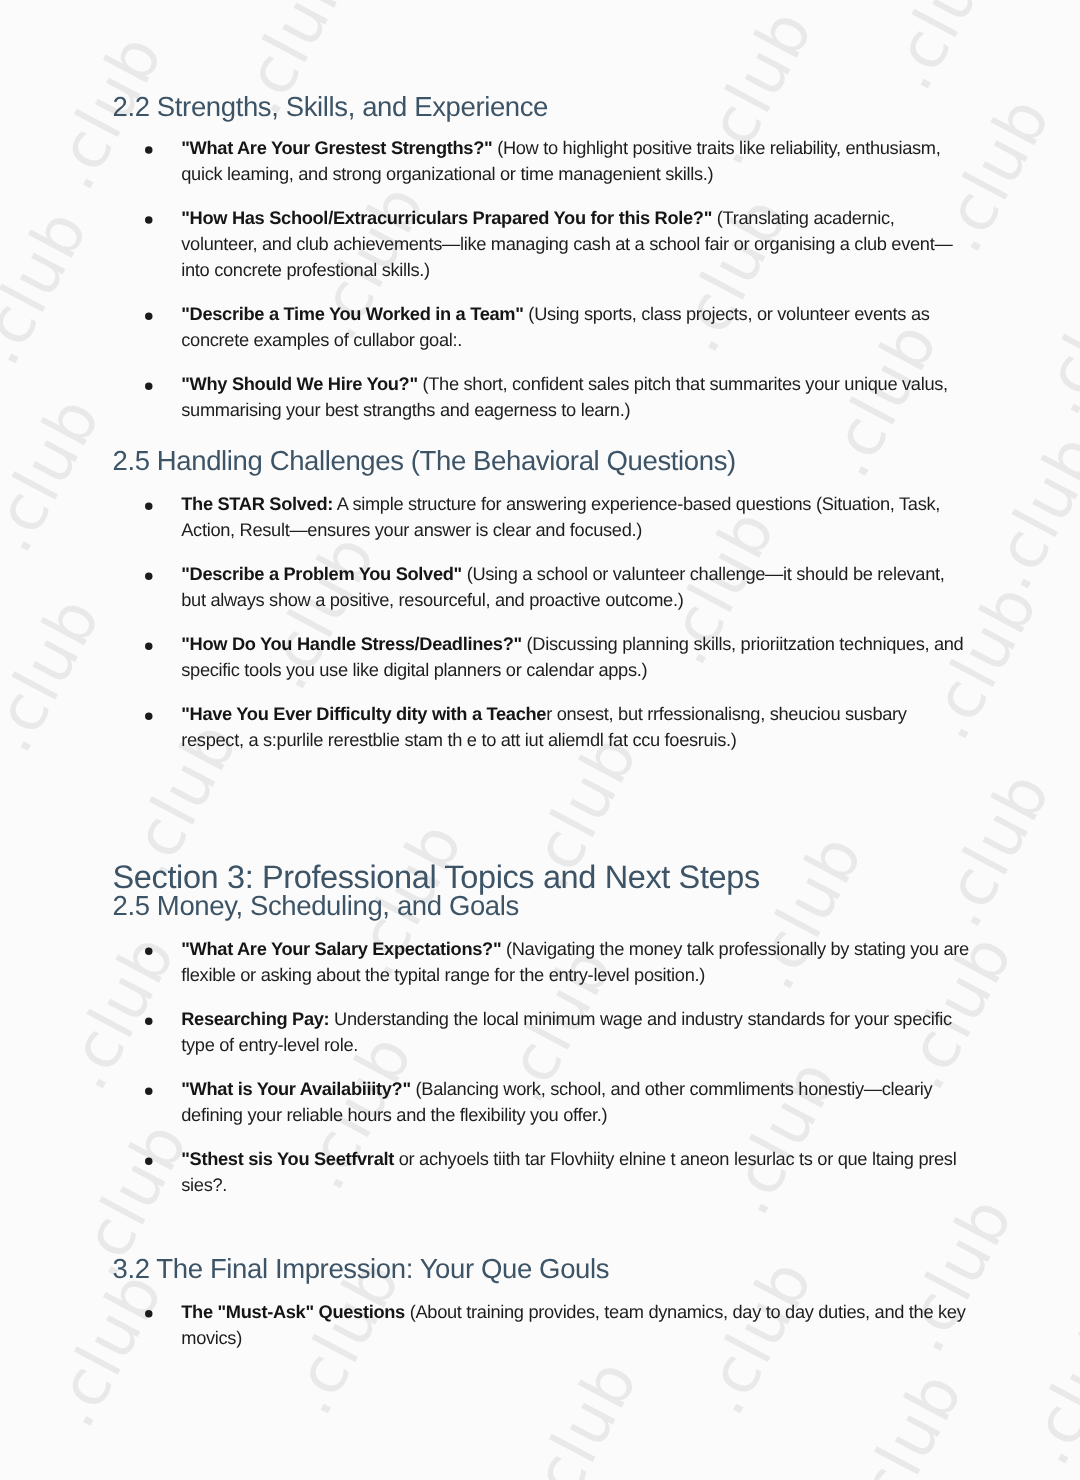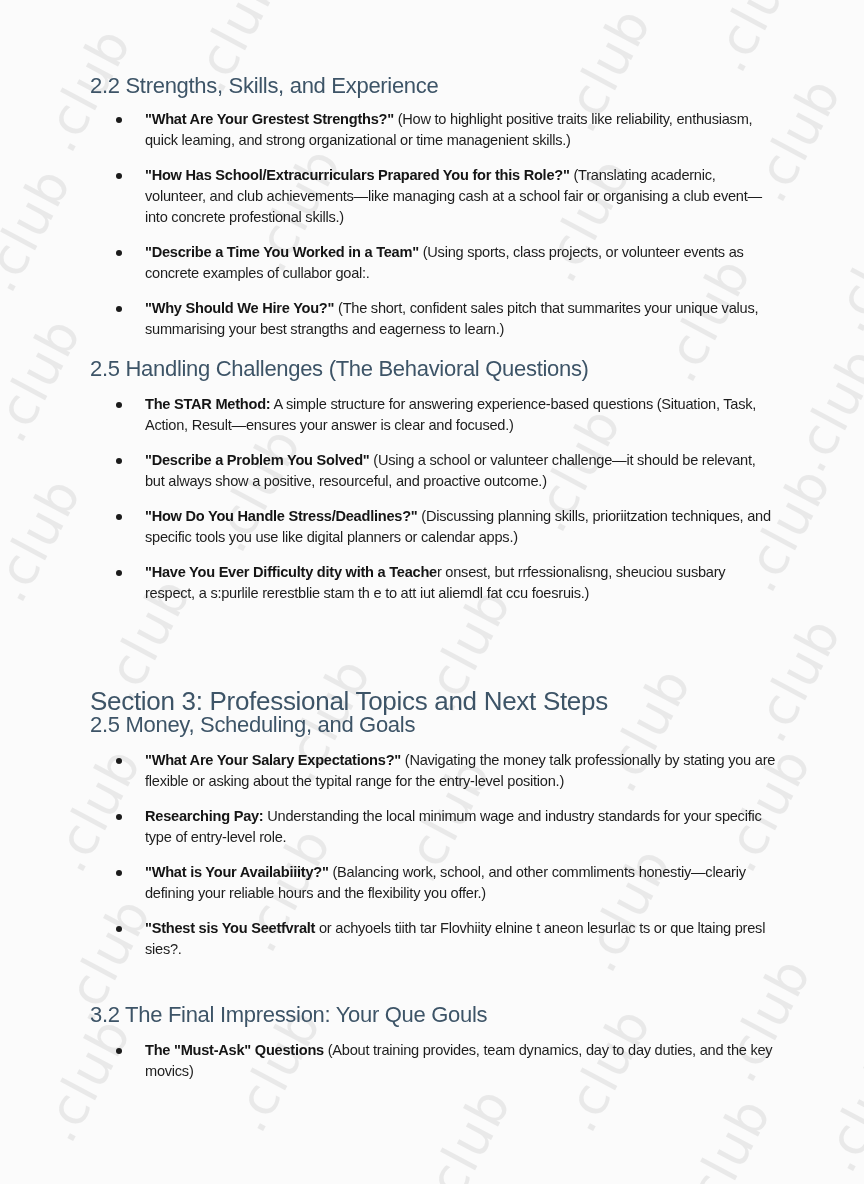--- a/index.html
+++ b/index.html
@@ -104,21 +104,21 @@
       <li>
         <span class="bullet"></span>
         <b>"Why Should We Hire You?"</b><span> (The short, confident sales pitch that summarites your unique valus, summarising your best strangths and eagerness to learn.)</span>
       </li>
     </ul>
 
     <h2 style="top:356px;">2.5 Handling Challenges (The Behavioral Questions)</h2>
     <ul style="top:394px;">
       <li style="margin-bottom:14px;">
         <span class="bullet"></span>
-        <b>The STAR Method:</b><span> A simple structure for answering experience-based questions (Situation, Task, Action, Result—ensures your answer is clear and focused.)</span>
+        <b>The STAR Solved:</b><span> A simple structure for answering experience-based questions (Situation, Task, Action, Result—ensures your answer is clear and focused.)</span>
       </li>
       <li style="margin-bottom:14px;">
         <span class="bullet"></span>
         <b>"Describe a Problem You Solved"</b><span> (Using a school or valunteer challenge—it should be relevant, but always show a positive, resourceful, and proactive outcome.)</span>
       </li>
       <li style="margin-bottom:14px;">
         <span class="bullet"></span>
         <b>"How Do You Handle Stress/Deadlines?"</b><span> (Discussing planning skills, prioriitzation techniques, and specific tools you use like digital planners or calendar apps.)</span>
       </li>
       <li>

